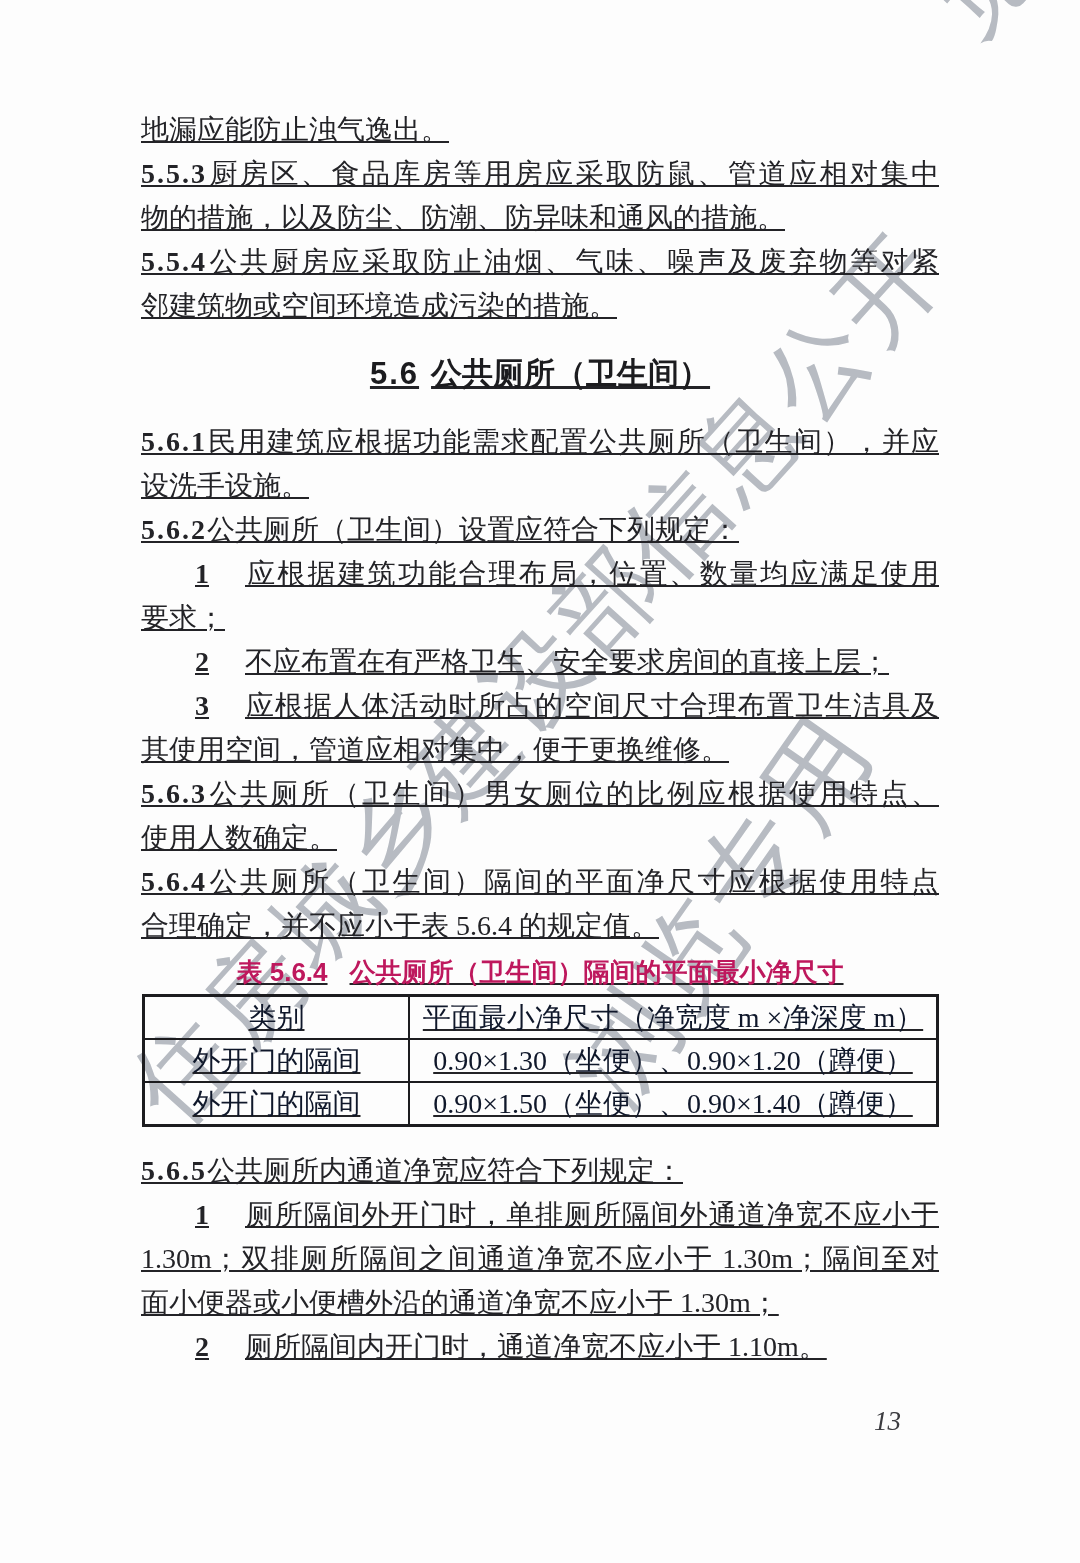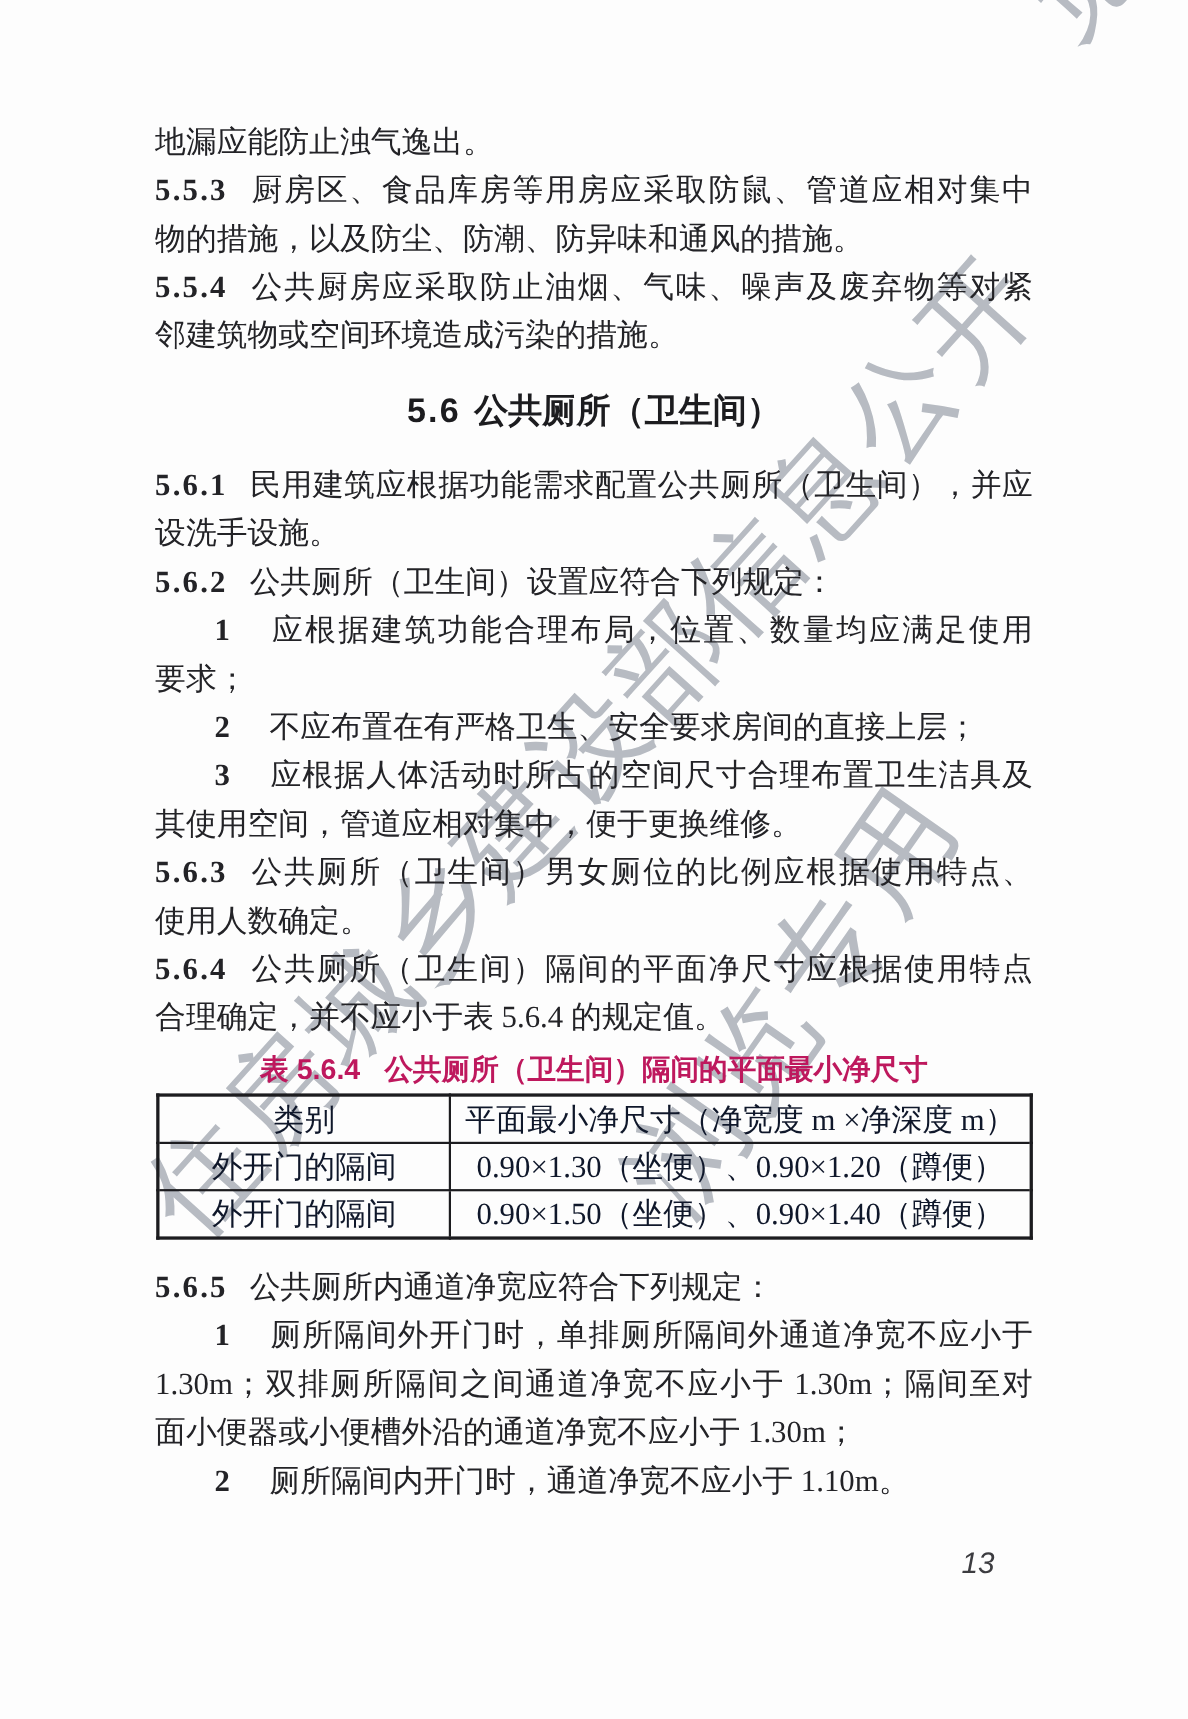--- a/index.html
+++ b/index.html
@@ -20,30 +20,30 @@
     color:#abb0b8;
     opacity:.85;
     font-family:"Liberation Serif","DejaVu Serif",serif;
     transform-origin:left center;
     line-height:1;
   }
   .wm-line1{left:152px;top:1058px;font-size:100px;letter-spacing:5px;transform:rotate(-48deg);}
   .wm-line2{left:596px;top:1038px;font-size:104px;letter-spacing:7px;transform:rotate(-55deg);}
   .wm-line3{left:948px;top:-34px;font-size:104px;transform:rotate(-48deg);}
   
-  .content{position:relative;z-index:2;padding:108px 96px 0 141px;width:798px;}
+  .content{position:relative;z-index:2;padding:108px 96px 0 141px;width:798px;text-decoration:underline;}
   .tline{
     display:block;height:44px;line-height:44px;
     font-size:28px;
     text-align:justify;text-align-last:justify;
     overflow:visible;
   }
   .tline.end{text-align-last:left;}
   .tline.ind{text-indent:54px;}
-  b.num{font-weight:bold;margin-right:20px;letter-spacing:2px;}
+  b.num{font-weight:bold;letter-spacing:2px;}
   b.subnum{font-weight:bold;margin-right:36px;}
   .sec-heading{
     height:44px;line-height:44px;margin:24px 0;
     text-align:center;font-weight:bold;font-size:31px;
     font-family:"Liberation Sans","DejaVu Sans",sans-serif;
     color:#1c1c1f;
   }
   .sec-heading .hnum{margin-right:12px;letter-spacing:2px;}
   .tbl-title{
     height:40px;line-height:40px;margin-top:4px;
@@ -64,21 +64,21 @@
     font-size:28px;color:#0f172a;
     height:41px;padding:0 4px;
   }
   table.spec{border:3px solid #1c1c1f;}
   td.c1{width:255px;}
   .after-table{margin-top:22px;}
   .page-num{
     position:absolute;z-index:2;
     left:874px;top:1406px;
     font-size:27px;font-style:italic;color:#3c3c40;
-    font-family:Liberation Sans, sans-serif;
+    font-family:Liberation Serif, serif;
   }
 </style>
 </head>
 <body>
 
 <div class="page">
 
   <div class="wm">
     <div class="wm-line wm-line1">住房城乡建设部信息公开</div>
     <div class="wm-line wm-line2">浏览专用</div>

